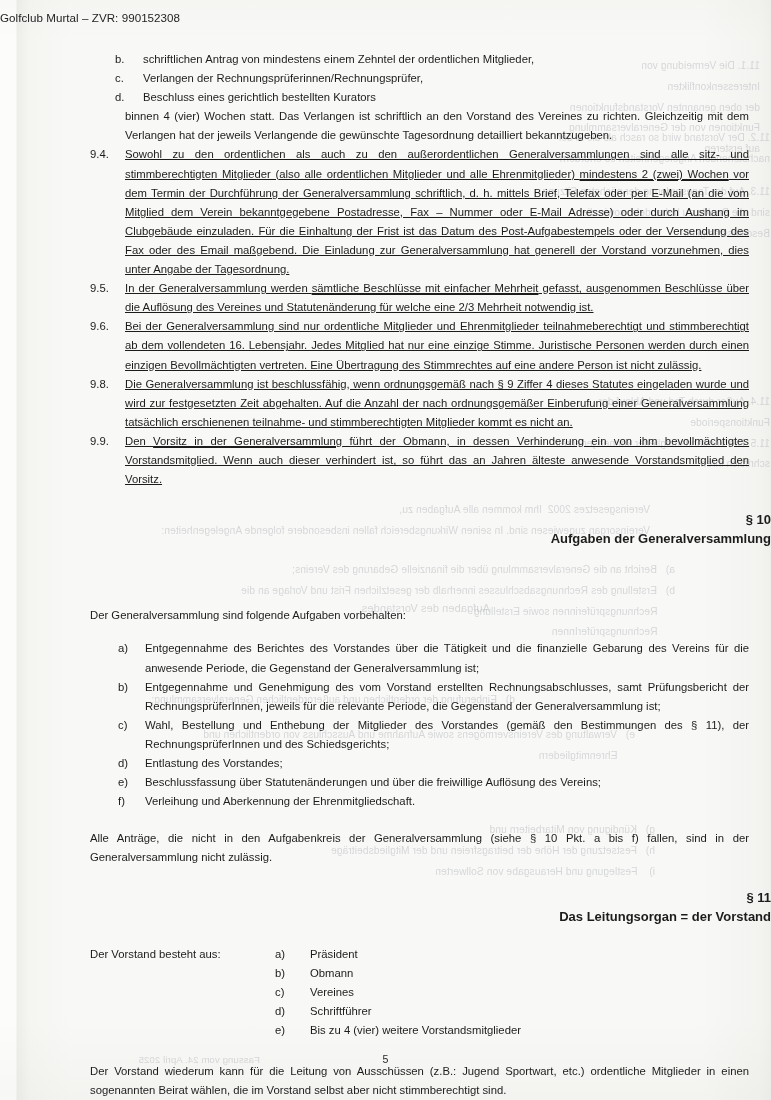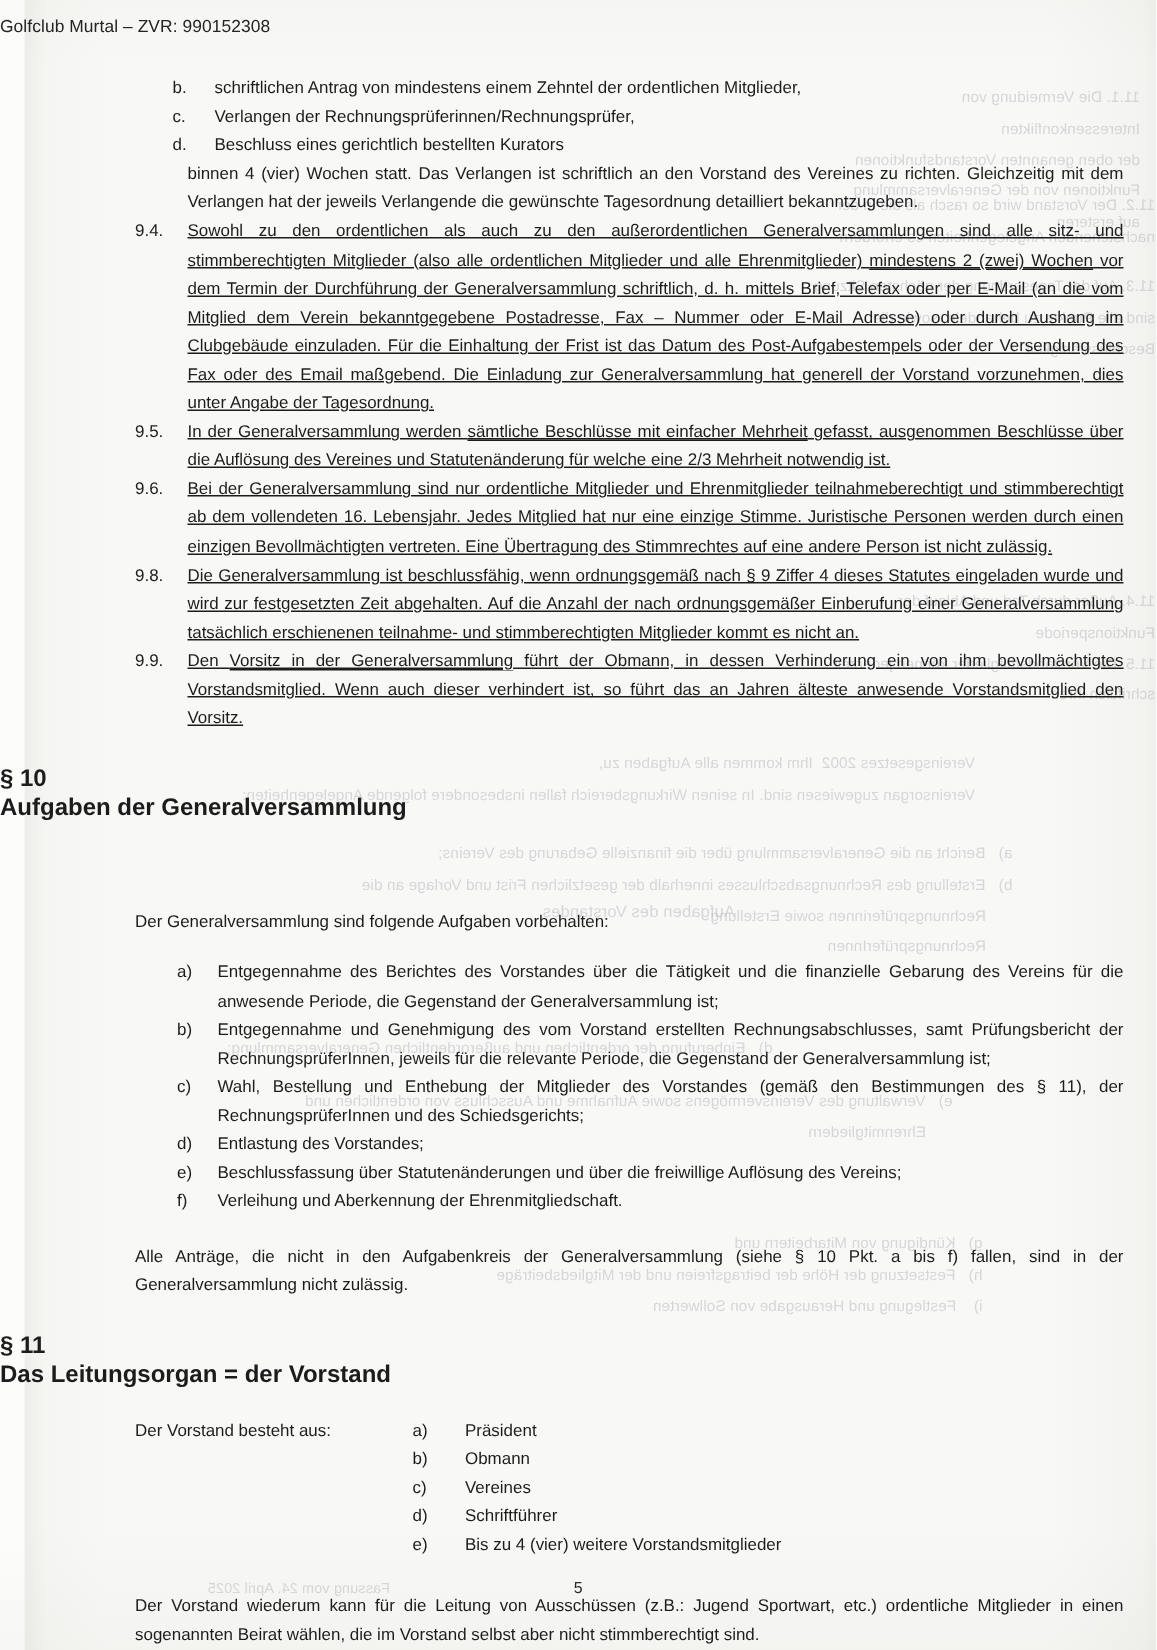--- a/index.html
+++ b/index.html
@@ -111,23 +111,23 @@
   .clause > .num {
     position: absolute;
     left: 0;
     top: 0;
     width: 30px;
     text-align: left;
   }
 
   
   .sec-head {
-    text-align: left;
+    text-align: right;
     font-weight: bold;
-    font-size: 16px;
+    font-size: 13px;
     line-height: 18.6px;
     margin: 0;
   }
   .lead-par {
     margin-left: 90px;
     margin-right: 22px;
     text-align: left;
     margin-top: 44px;
   }
   .tail-par {

